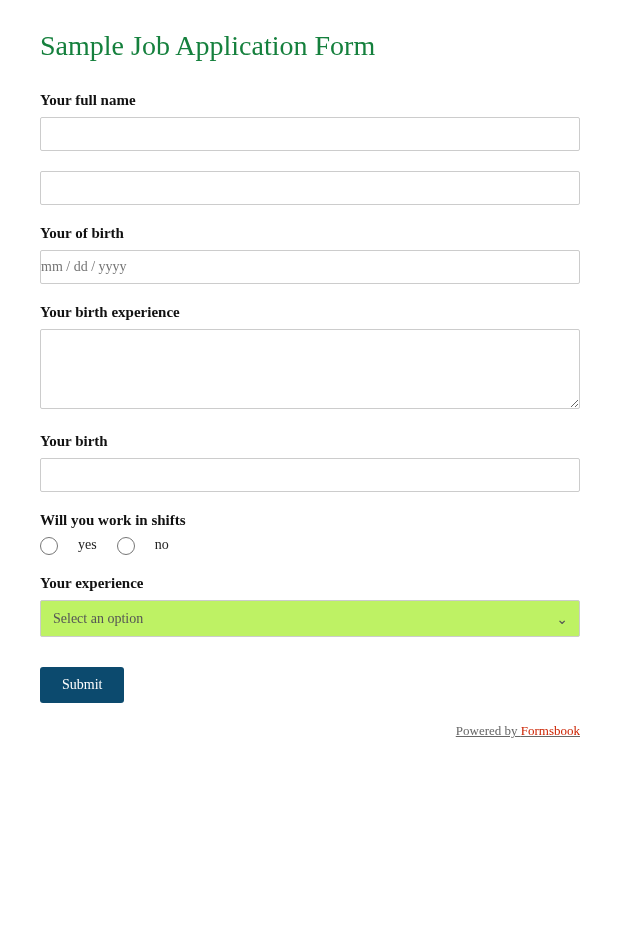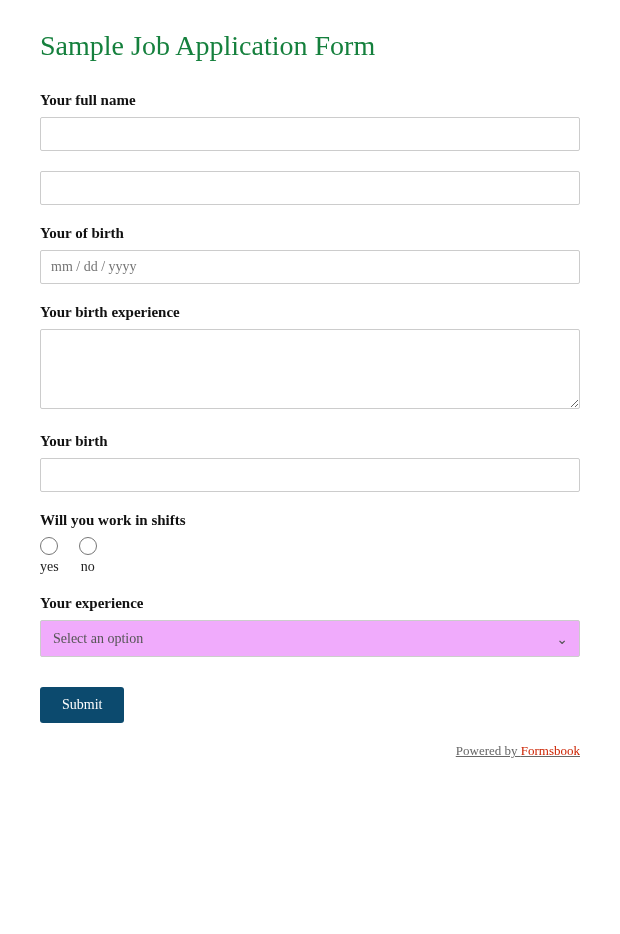--- a/index.html
+++ b/index.html
@@ -57,41 +57,40 @@
       font-family: Georgia, serif;
       color: #222222;
       background: #ffffff;
       outline: none;
       height: 80px;
       resize: vertical;
     }
 
     .date-input {
       width: 100%;
-      padding: 8px 10px;
+      padding: 8px 0;
       border: 1px solid #cccccc;
       border-radius: 2px;
       font-size: 14px;
       font-family: Georgia, serif;
       color: #aaaaaa;
       background: #ffffff;
       outline: none;
     }
 
     .radio-group {
       display: flex;
       gap: 20px;
       margin-top: 4px;
     }
 
     .radio-option {
       display: flex;
-      flex-direction: column;
-      align-items: center;
-      gap: 4px;
+      flex-direction: row;
+      gap: 20px;
     }
 
     .radio-option input[type="radio"] {
       width: 18px;
       height: 18px;
       accent-color: #888888;
       cursor: pointer;
     }
 
     .radio-label {
@@ -105,21 +104,21 @@
     }
 
     .form-select {
       width: 100%;
       padding: 10px 12px;
       border: 1px solid #cccccc;
       border-radius: 2px;
       font-size: 14px;
       font-family: Georgia, serif;
       color: #555555;
-      background: #f0abfc;
+      background: #bef264;
       outline: none;
       appearance: none;
       -webkit-appearance: none;
       cursor: pointer;
     }
 
     .select-chevron {
       position: absolute;
       right: 12px;
       top: 50%;

